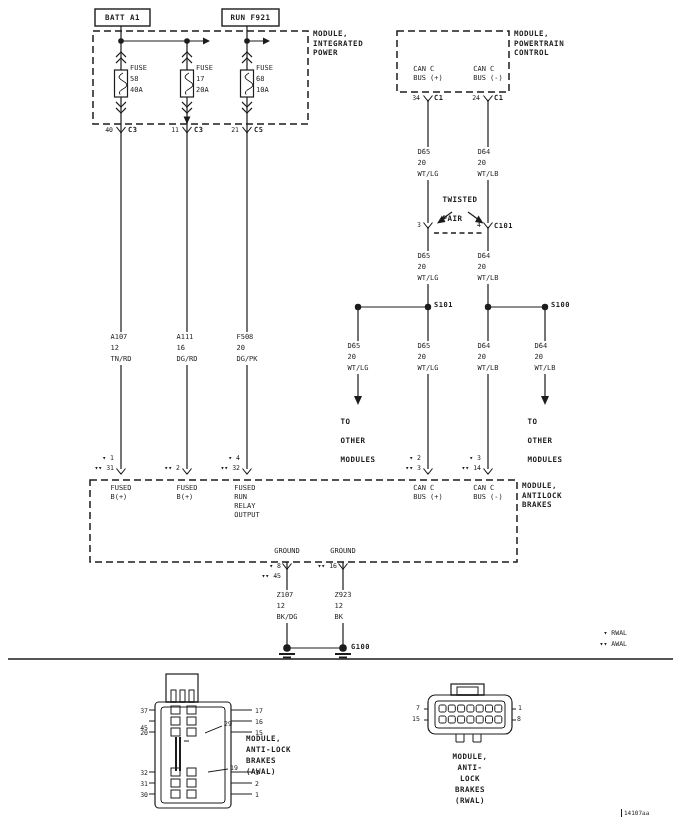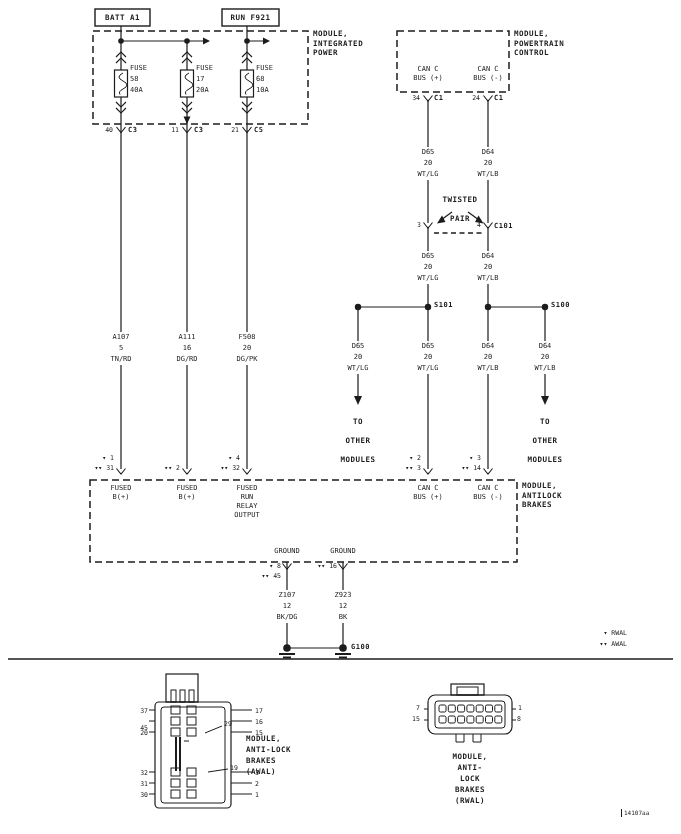--- a/index.html
+++ b/index.html
@@ -1,21 +1,21 @@
 <!DOCTYPE html>
 <html><head>
 <meta charset="utf-8">
 <style>
   html,body{margin:0;padding:0;background:#fff}
   #page{position:relative;width:681px;height:834px;background:#fff;overflow:hidden;
         font-family:"DejaVu Sans Mono",monospace;color:#1c1c1c}
   svg{position:absolute;left:0;top:0}
   .lbl{position:absolute;font:7px/11px "DejaVu Sans Mono",monospace;color:#1c1c1c;
        white-space:pre-line}
-  .c{transform:translateX(-50%);text-align:center}
+  .c{transform:translateX(-50%);}
   .r{transform:translateX(-100%);text-align:right}
   .bt{font:bold 7.5px/9.5px "DejaVu Sans Mono",monospace;letter-spacing:.5px}
   .cn{font:bold 7px/8px "DejaVu Sans Mono",monospace;letter-spacing:.5px}
   .pin{font:6.5px/8px "DejaVu Sans Mono",monospace}.lh9{line-height:9px}.lh10{line-height:19px}.lh11{line-height:11px}
   .wbg{background:#fff;padding:0 1px}
   .fig{font:6px/8px "DejaVu Sans Mono",monospace;border-left:1px solid #1c1c1c;padding-left:2px}
 </style>
 </head>
 <body>
 
@@ -195,21 +195,21 @@
 <div class="lbl c lh9" style="left:428px;top:65px">CAN C
 BUS (+)</div>
 <div class="lbl c lh9" style="left:488px;top:65px">CAN C
 BUS (-)</div>
 <div class="lbl pin r" style="left:420px;top:94px">34</div>
 <div class="lbl cn" style="left:434px;top:94px">C1</div>
 <div class="lbl pin r" style="left:480px;top:94px">24</div>
 <div class="lbl cn" style="left:494px;top:94px">C1</div>
 
 <div class="lbl c wbg" style="left:121px;top:332px">A107
-5
+12
 TN/RD</div>
 <div class="lbl c wbg" style="left:187px;top:332px">A111
 16
 DG/RD</div>
 <div class="lbl c wbg" style="left:247px;top:332px">F508
 20
 DG/PK</div>
 
 <div class="lbl c wbg" style="left:428px;top:147px">D65
 20

